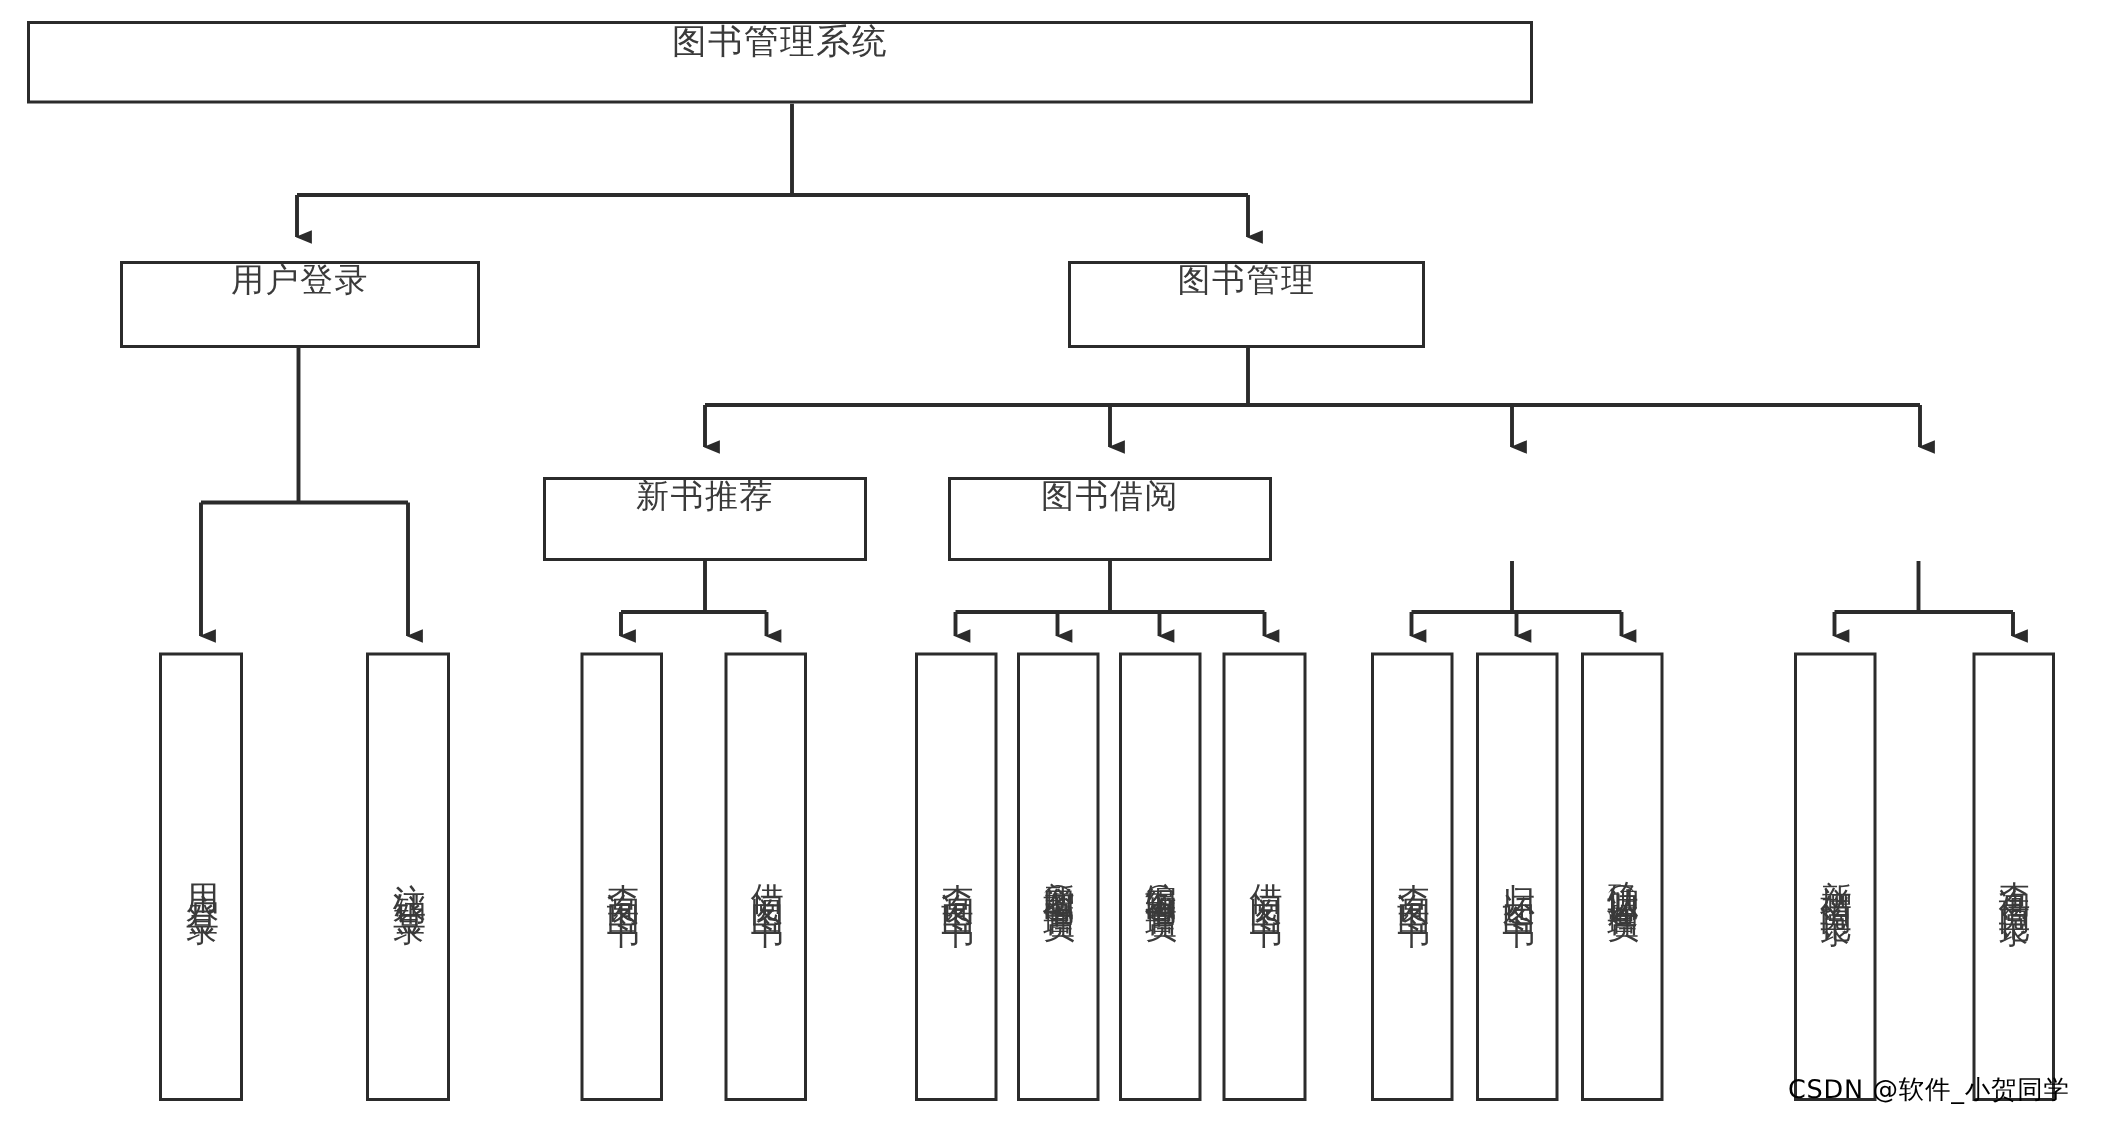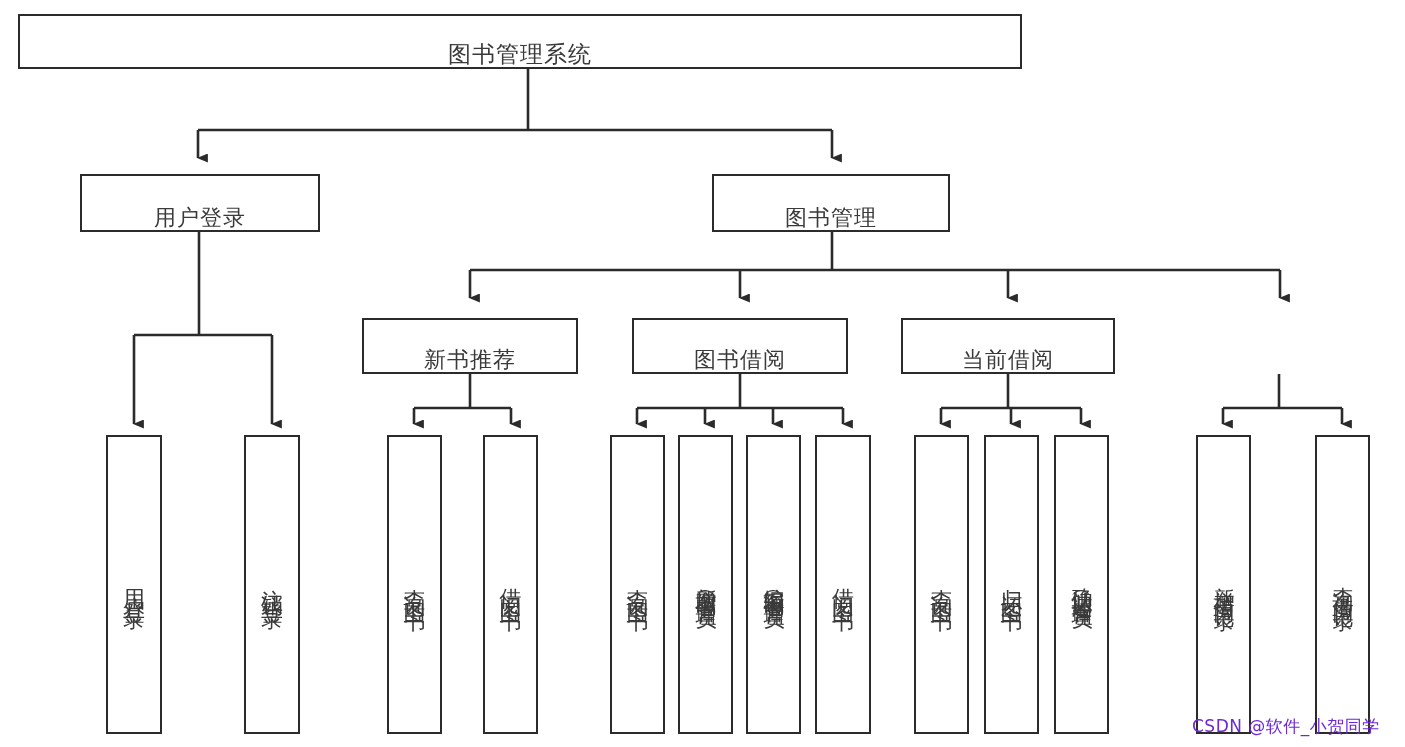--- a/index.html
+++ b/index.html
@@ -19,21 +19,21 @@
     left:0; top:0;
     width:1405px; height:747px;
     pointer-events:none;
   }
   .node{
     position:absolute;
     box-sizing:border-box;
     background:#ffffff;
     border:2px solid #2b2b2b;
     display:flex;
-    align-items:flex-end;
+    align-items:flex-start;
     justify-content:center;
     color:#3a3a3a;
     z-index:2;
   }
   .node.h{
     font-size:22px;
     letter-spacing:1px;
     line-height:1.1;
     white-space:nowrap;
   }
@@ -46,21 +46,21 @@
     line-height:1.0;
     padding:6px 0;
     align-items:center;
     justify-content:center;
   }
   .node.v.tight{ letter-spacing:3px; font-size:21px; }
   .node.v.snug{ letter-spacing:5px; font-size:21px; }
   .watermark{
     position:absolute;
     font-size:17px;
-    color:#6d28d9;
+    color:#000000;
     white-space:nowrap;
     z-index:3;
     letter-spacing:0.5px;
   }
 </style>
 </head>
 <body>
 
 <div id="stage">
 
@@ -124,23 +124,20 @@
   <div class="node h" style="left:362px; top:318px; width:216px; height:56px;">
     <span>新书推荐</span>
   </div>
 
   <div class="node h" style="left:712px; top:174px; width:238px; height:58px;">
     <span>图书管理</span>
   </div>
   <div class="node h" style="left:632px; top:318px; width:216px; height:56px;">
     <span>图书借阅</span>
   </div>
-  <div class="node h" style="left:901px; top:318px; width:214px; height:56px;">
-    <span>当前借阅</span>
-  </div>
 
   <div class="node v" style="left:106px; top:435px; width:56px; height:299px;">
     <span>用户登录</span>
   </div>
   <div class="node v" style="left:244px; top:435px; width:56px; height:299px;">
     <span>注销登录</span>
   </div>
 
   <div class="node v" style="left:387px; top:435px; width:55px; height:299px;">
     <span>查询图书</span>

